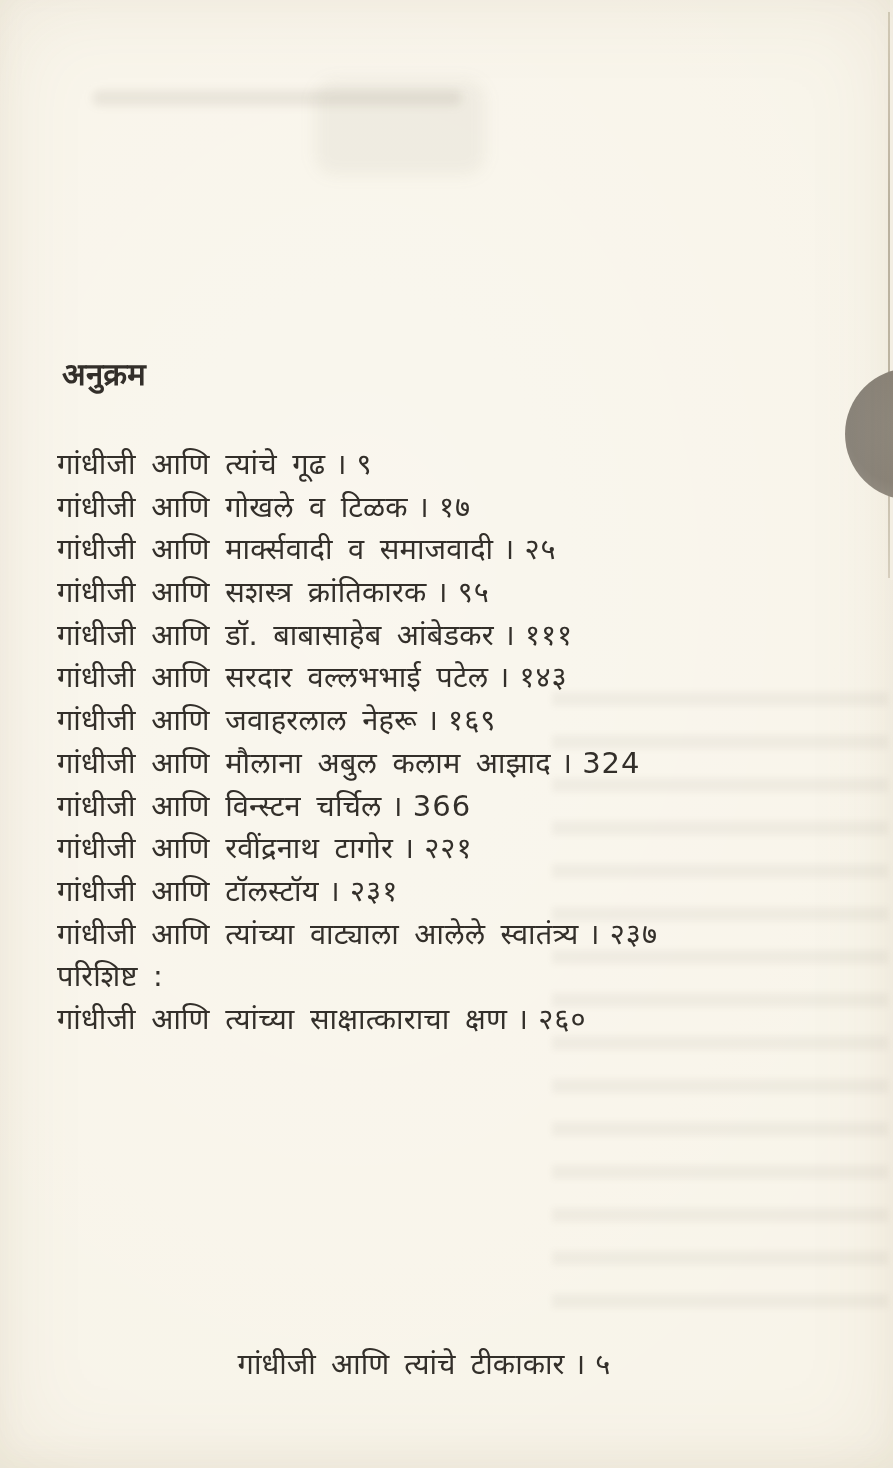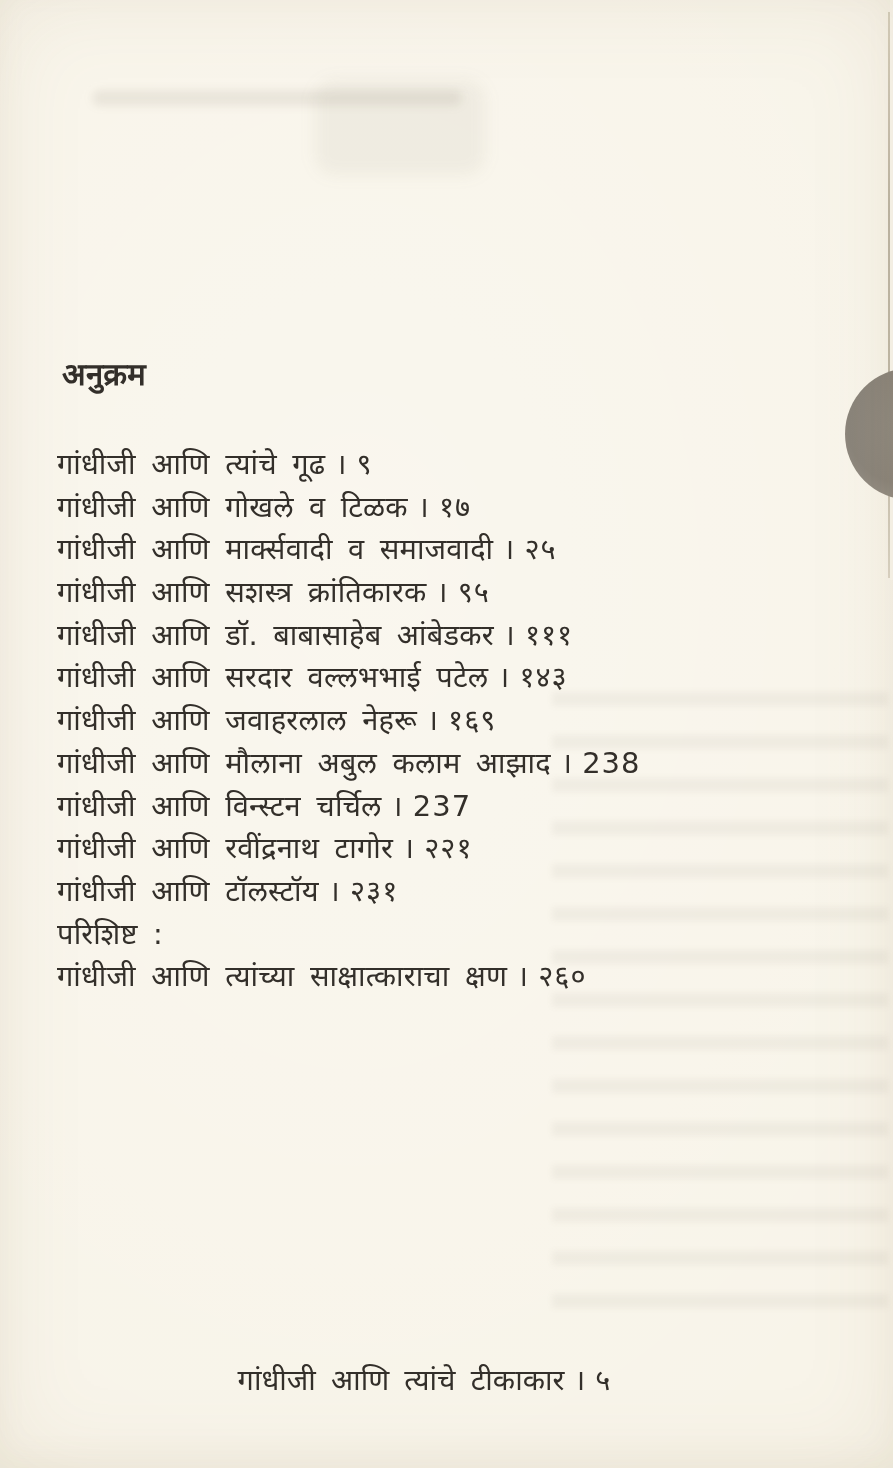--- a/index.html
+++ b/index.html
@@ -62,21 +62,20 @@
   .book-footer {
     position: absolute;
     left: 0; top: 1343px;
     width: 893px;
     padding-right: 44px;
     text-align: center;
     font-size: 29px;
     line-height: 42px;
     word-spacing: 6px;
     white-space: nowrap;
-    margin-top: 16px;
   }
 
   
   .scan-smudge {
     position: absolute;
     left: 845px; top: 368px;
     width: 132px; height: 132px;
     border-radius: 50%;
     background:
       radial-gradient(circle at 45% 45%, #8f897f 0%, #8a847a 55%, #9a9389 82%, #bcb4a4 100%);
@@ -140,24 +139,25 @@
   <h1 class="contents-heading">अनुक्रम</h1>
 
   <ul class="toc">
     <li><span class="t">गांधीजी आणि त्यांचे गूढ</span><span class="sep">।</span><span class="pg">९</span></li>
     <li><span class="t">गांधीजी आणि गोखले व टिळक</span><span class="sep">।</span><span class="pg">१७</span></li>
     <li><span class="t">गांधीजी आणि मार्क्सवादी व समाजवादी</span><span class="sep">।</span><span class="pg">२५</span></li>
     <li><span class="t">गांधीजी आणि सशस्त्र क्रांतिकारक</span><span class="sep">।</span><span class="pg">९५</span></li>
     <li><span class="t">गांधीजी आणि डॉ. बाबासाहेब आंबेडकर</span><span class="sep">।</span><span class="pg">१११</span></li>
     <li><span class="t">गांधीजी आणि सरदार वल्लभभाई पटेल</span><span class="sep">।</span><span class="pg">१४३</span></li>
     <li><span class="t">गांधीजी आणि जवाहरलाल नेहरू</span><span class="sep">।</span><span class="pg">१६९</span></li>
-    <li><span class="t">गांधीजी आणि मौलाना अबुल कलाम आझाद</span><span class="sep">।</span><span class="pg">238</span></li>
-    <li><span class="t">गांधीजी आणि विन्स्टन चर्चिल</span><span class="sep">।</span><span class="pg">237</span></li>
+    <li><span class="t">गांधीजी आणि मौलाना अबुल कलाम आझाद</span><span class="sep">।</span><span class="pg">324</span></li>
+    <li><span class="t">गांधीजी आणि विन्स्टन चर्चिल</span><span class="sep">।</span><span class="pg">366</span></li>
     <li><span class="t">गांधीजी आणि रवींद्रनाथ टागोर</span><span class="sep">।</span><span class="pg">२२१</span></li>
     <li><span class="t">गांधीजी आणि टॉलस्टॉय</span><span class="sep">।</span><span class="pg">२३१</span></li>
+    <li><span class="t">गांधीजी आणि त्यांच्या वाट्याला आलेले स्वातंत्र्य</span><span class="sep">।</span><span class="pg">२३७</span></li>
     <li><span class="t">परिशिष्ट :</span><span class="sep"></span><span class="pg"></span></li>
     <li><span class="t">गांधीजी आणि त्यांच्या साक्षात्काराचा क्षण</span><span class="sep">।</span><span class="pg">२६०</span></li>
   </ul>
 
   <div class="book-footer">
     <span class="t">गांधीजी आणि त्यांचे टीकाकार</span><span class="sep">।</span><span class="pg">५</span>
   </div>
 
 </div>
 

